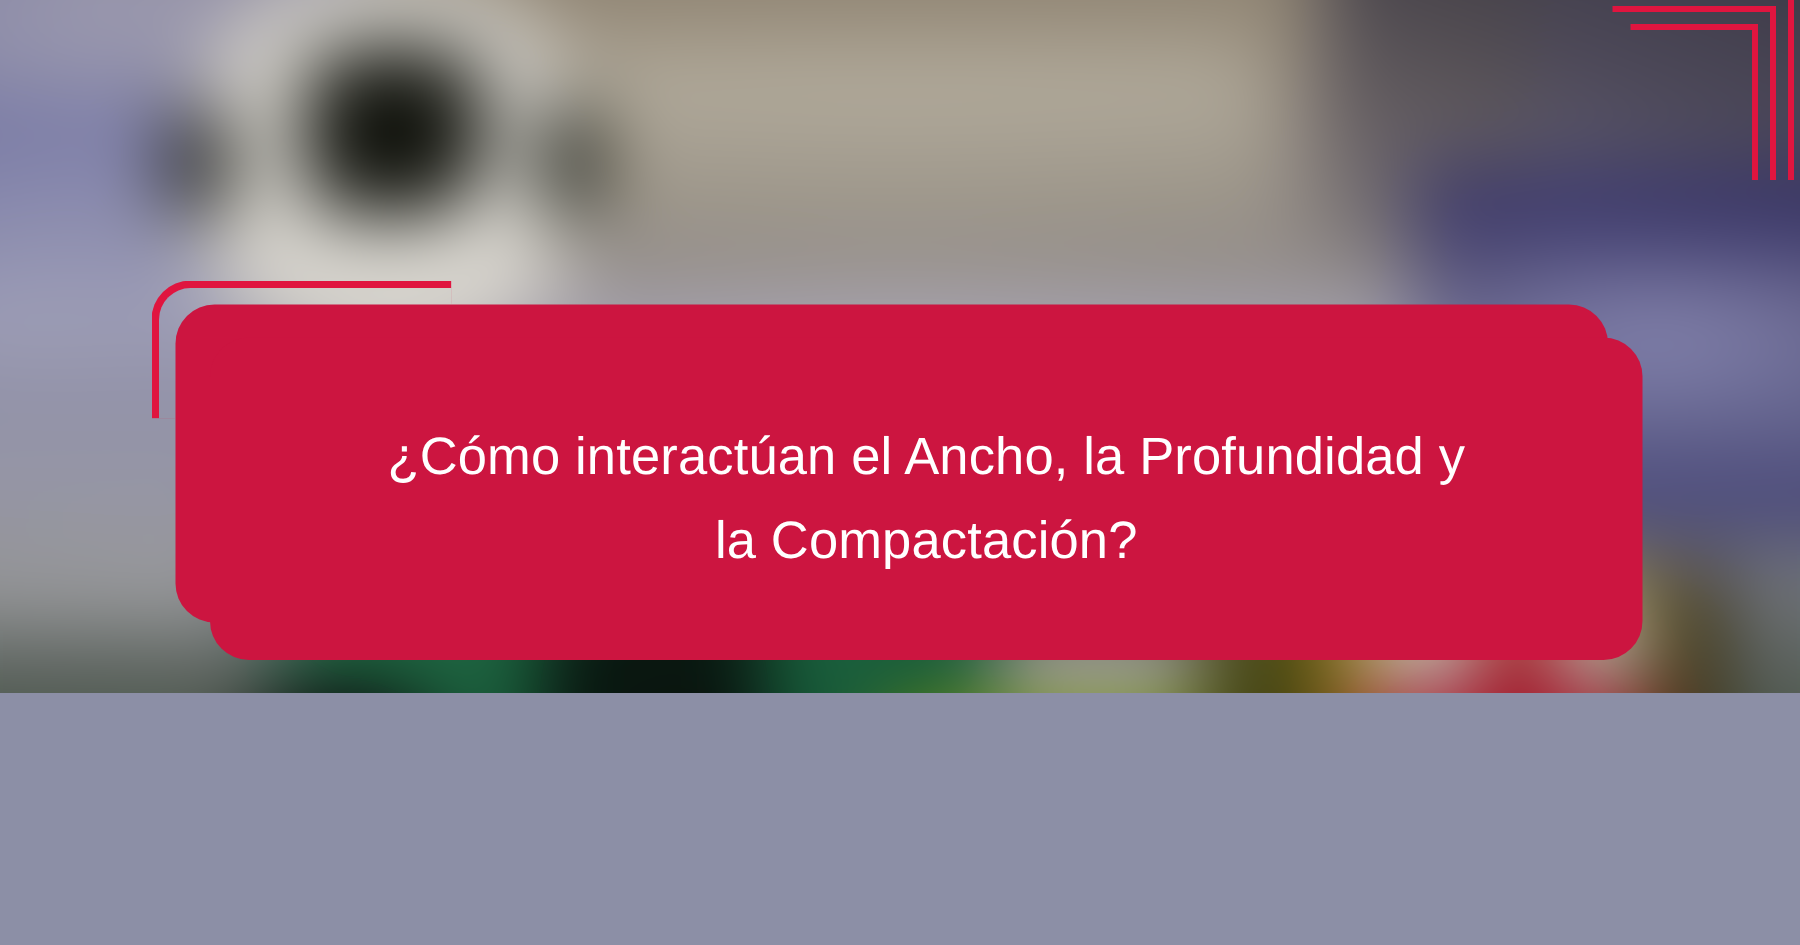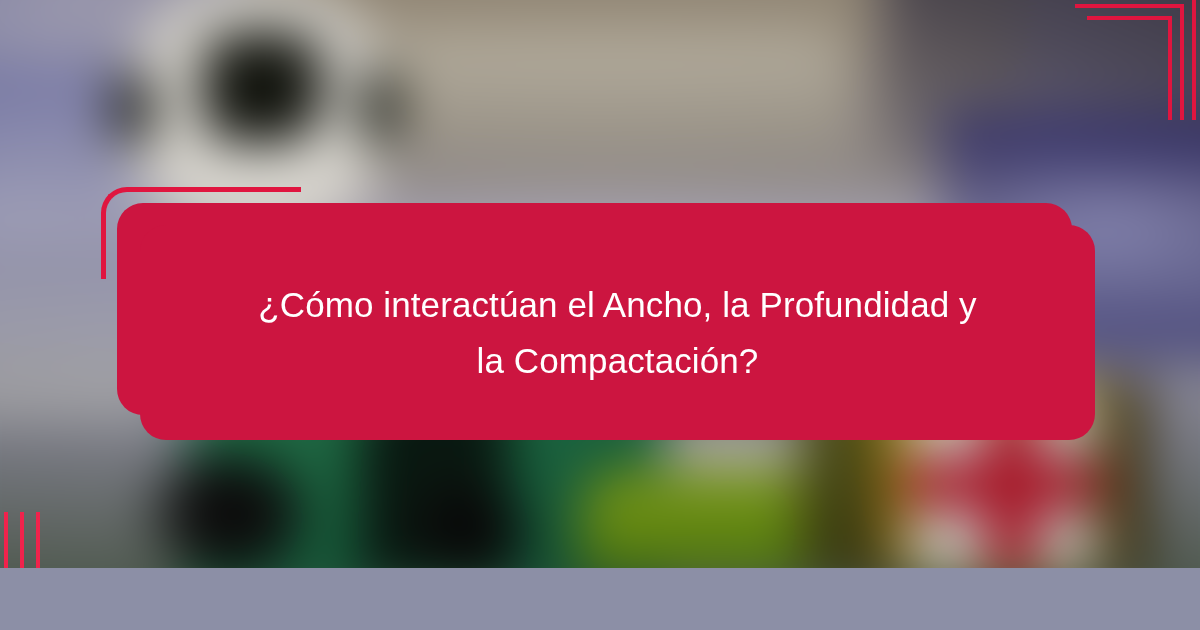--- a/index.html
+++ b/index.html
@@ -8,21 +8,21 @@
     width: 1200px;
     height: 630px;
     overflow: hidden;
     background: #8c8fa6;
     font-family: "Liberation Sans", sans-serif;
   }
 
   #stage {
     position: relative;
     width: 1200px;
-    height: 568px;
+    height: 462px;
     overflow: hidden;
   }
 
   
   .bg-photo {
     position: absolute;
     inset: -60px;
     filter: blur(26px) saturate(1.05);
     background-color: #9a9aae;
   }

